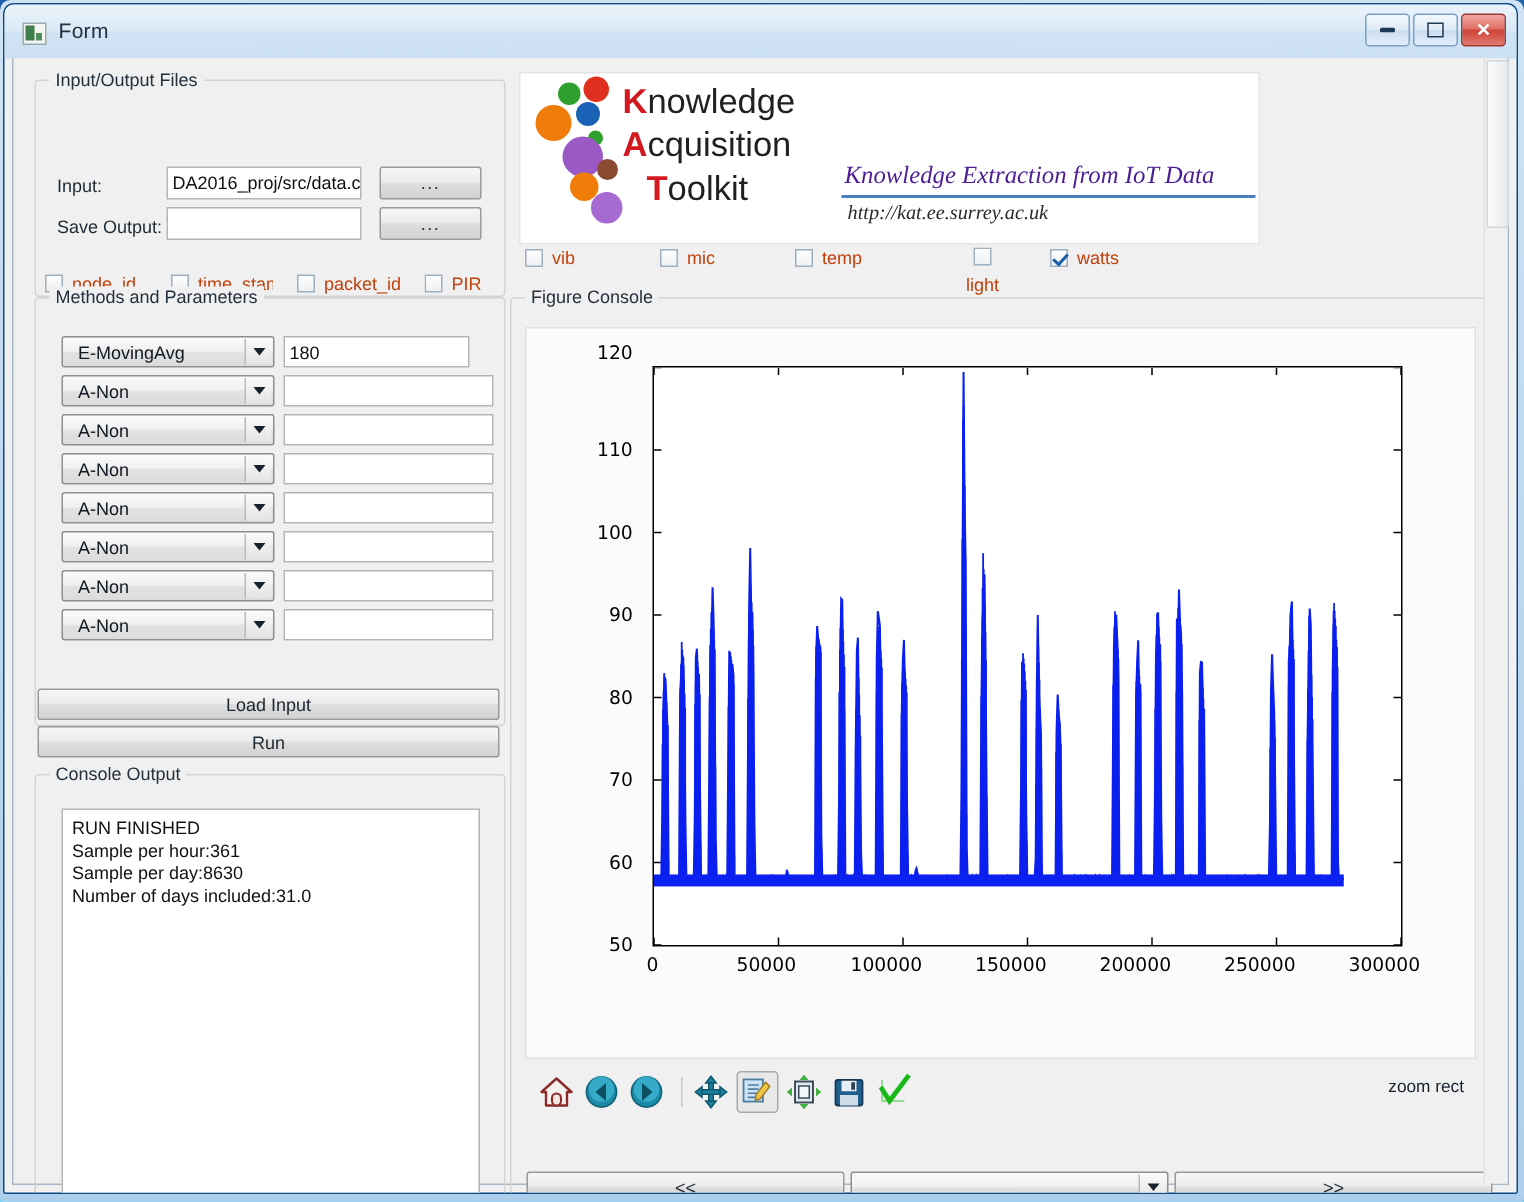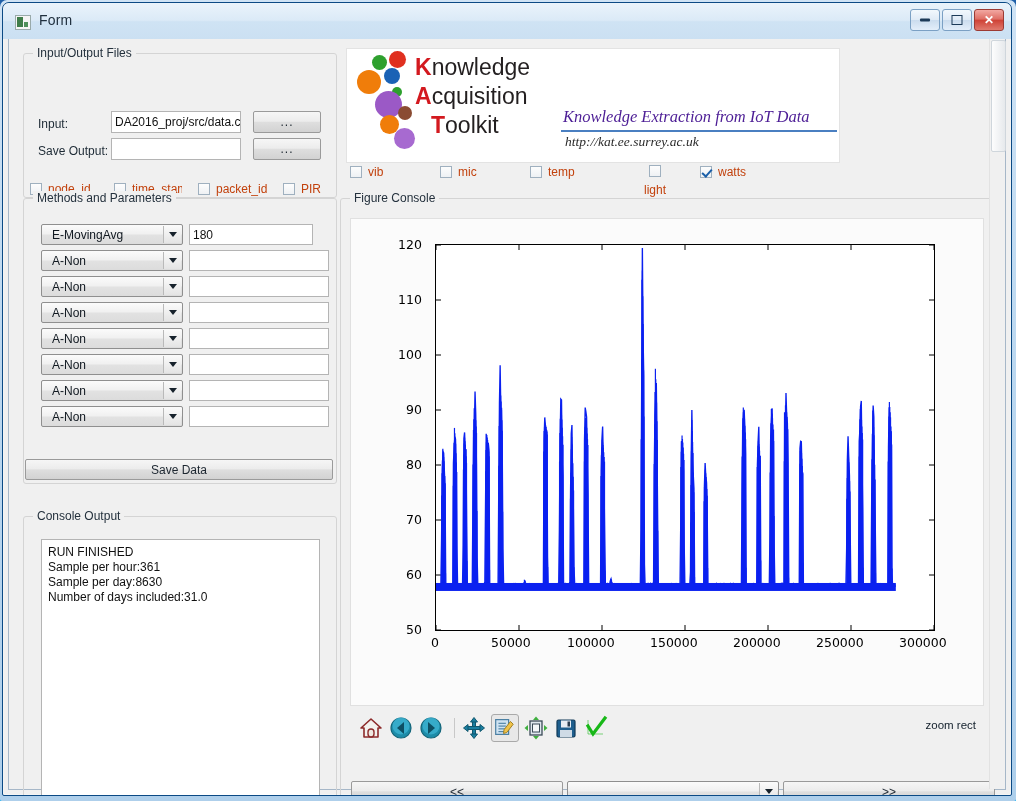--- a/index.html
+++ b/index.html
@@ -321,21 +321,22 @@
 
       <div class="combo" style="left:17px;top:207px;width:142px;">
         <span>A-Non</span>
         <span class="arrowbtn">
             <span class="caret"></span>
           </span>
       </div>
       <div class="tbox" style="left:165px;top:207px;width:140px;height:21px;"></div>
     </div>
 
-    <div class="btn plain" style="left:16px;top:420px;width:308px;height:21px;">Save Data</div>
+    <div class="btn plain" style="left:16px;top:420px;width:308px;height:21px;">Load Input</div>
+    <div class="btn plain" style="left:16px;top:445px;width:308px;height:21px;">Run</div>
 
     <div class="group" style="left:14px;top:477px;width:312px;height:297px;">
       <span class="glabel">Console Output</span>
       <div class="tbox" style="left:17px;top:22px;width:279px;height:258px;padding:5px 6px;line-height:15px;white-space:pre;">RUN FINISHED
 Sample per hour:361
 Sample per day:8630
 Number of days included:31.0</div>
     </div>
 
     <div class="group" style="left:331px;top:159px;width:651px;height:615px;">
@@ -652,21 +653,21 @@
               <line x1="454.15" x2="454.15" y1="341.00" y2="167.19" stroke="#0b21f0" stroke-width="1.2"></line>
               <line x1="454.54" x2="454.54" y1="341.00" y2="172.35" stroke="#0b21f0" stroke-width="1.2"></line>
               <line x1="454.92" x2="454.92" y1="341.00" y2="181.42" stroke="#0b21f0" stroke-width="1.2"></line>
               <line x1="455.30" x2="455.30" y1="341.00" y2="190.50" stroke="#0b21f0" stroke-width="1.2"></line>
               <line x1="455.69" x2="455.69" y1="341.00" y2="199.57" stroke="#0b21f0" stroke-width="1.2"></line>
               <line x1="456.07" x2="456.07" y1="341.00" y2="323.50" stroke="#0b21f0" stroke-width="1.2"></line>
               <rect x="0" y="337.975" width="459.82" height="7.974999999999966" fill="#0b21f0"></rect>
             </svg>
         </div>
 
-        <div class="axis-lbl" style="left:47px;top:18px;">120</div>
+        <div class="axis-lbl" style="left:47px;top:8px;">120</div>
         <div class="axis-lbl" style="left:47px;top:73px;">110</div>
         <div class="axis-lbl" style="left:47px;top:128px;">100</div>
         <div class="axis-lbl" style="left:55px;top:183px;">90</div>
         <div class="axis-lbl" style="left:55px;top:238px;">80</div>
         <div class="axis-lbl" style="left:55px;top:293px;">70</div>
         <div class="axis-lbl" style="left:55px;top:348px;">60</div>
         <div class="axis-lbl" style="left:55px;top:403px;">50</div>
 
         <div class="axis-lbl" style="left:80px;top:416px;">0</div>
         <div class="axis-lbl" style="left:140px;top:416px;">50000</div>

